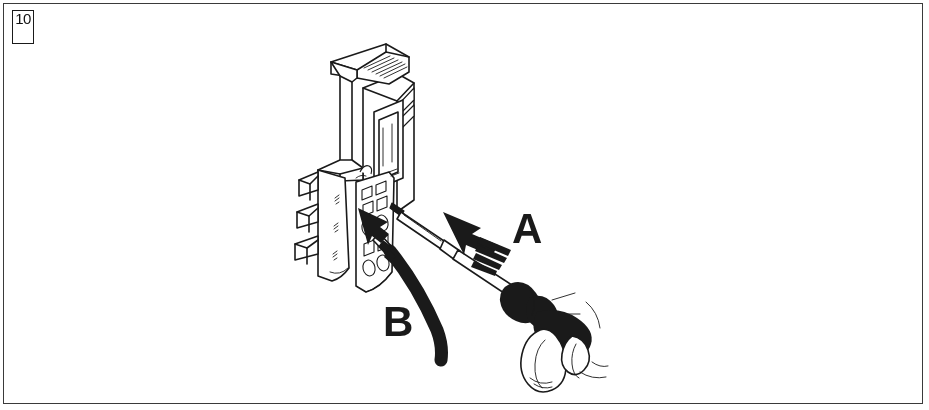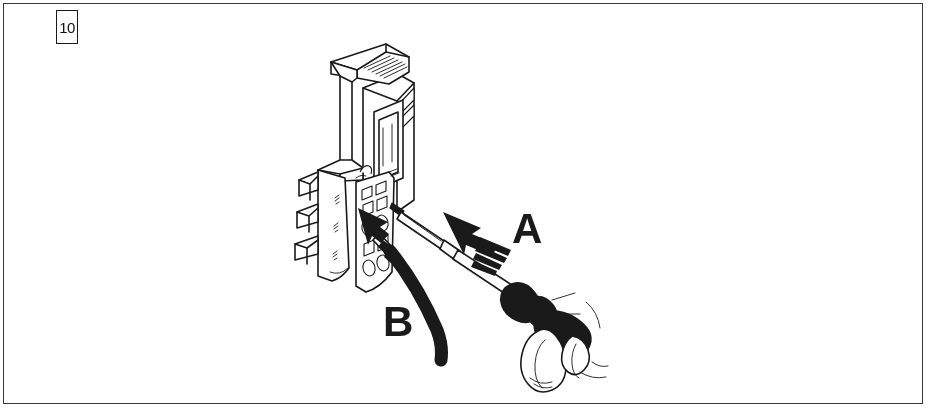--- a/index.html
+++ b/index.html
@@ -29,24 +29,22 @@
   }
   #figure-number-box {
     position: absolute;
     left: 12px;
     top: 10px;
     width: 22px;
     height: 34px;
     border: 1.6px solid #1a1a1a;
     box-sizing: border-box;
     display: flex;
-    align-items: center;
     justify-content: center;
     background: #ffffff;
-    margin-left: 44px;
   }
   #figure-number-box span {
     font-family: "Liberation Sans", sans-serif;
     font-size: 15px;
     line-height: 1;
     color: #111111;
     letter-spacing: -0.5px;
   }
   #illustration-svg {
     position: absolute;

